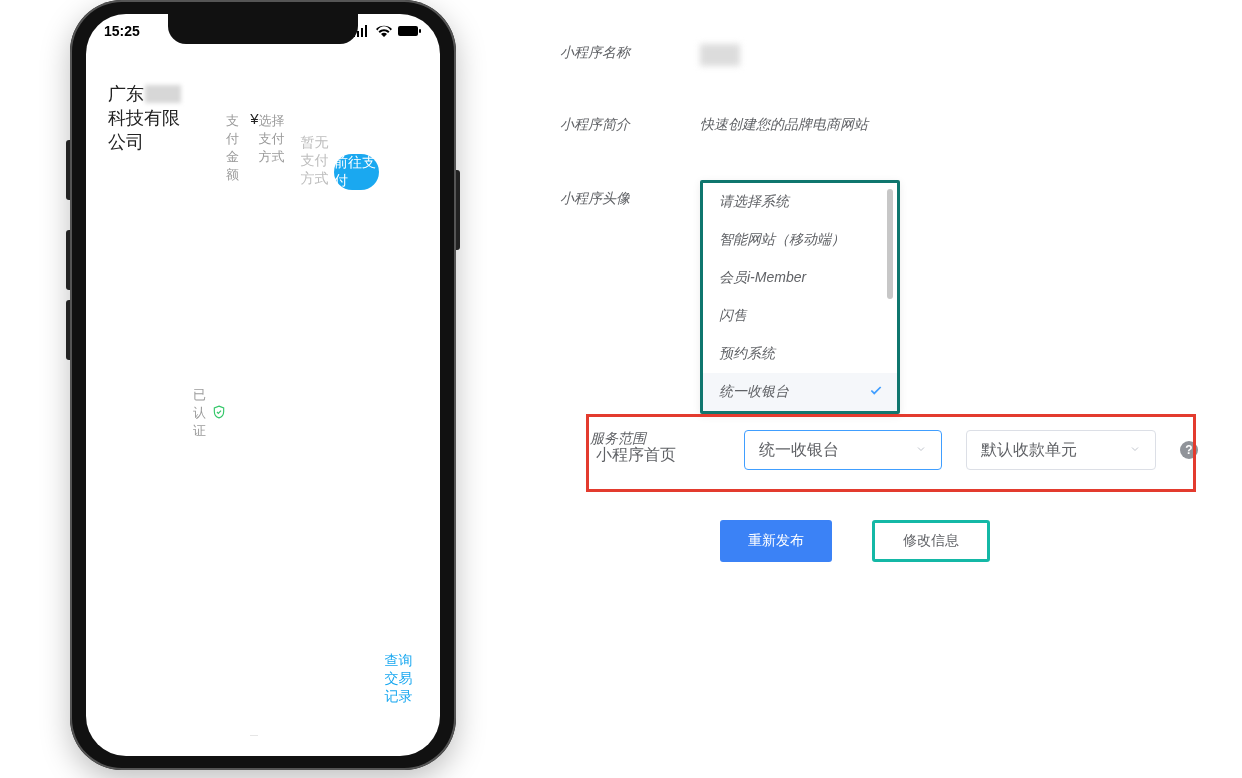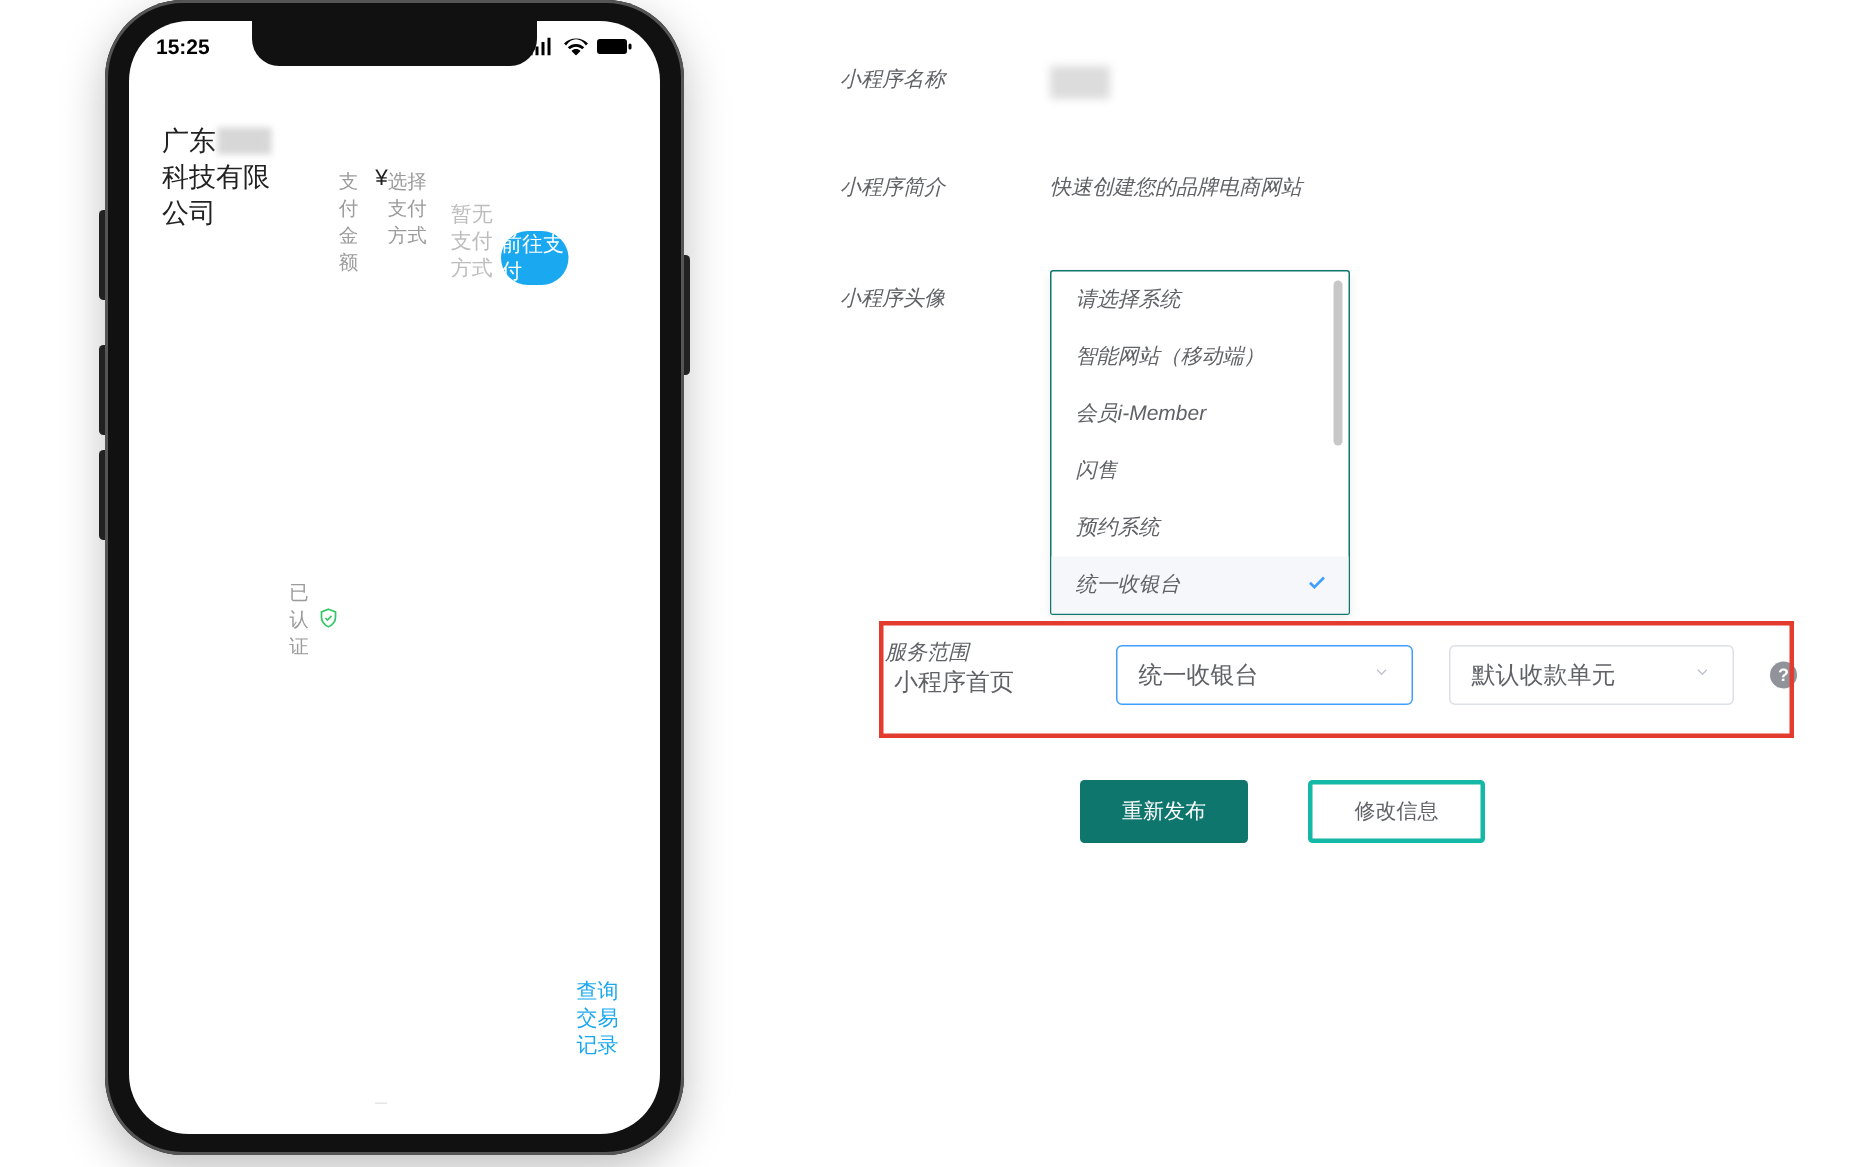--- a/index.html
+++ b/index.html
@@ -117,21 +117,21 @@
     flex:none;
   }
   .form-value { color:#606266; padding-top:4px; }
   .blur-block { width:40px; height:22px; background:#dcdcdc; filter:blur(3px); }
 
   
   .system-dropdown {
     position: relative;
     width: 200px;
     background:#fff;
-    border:1px solid #0f766e;
+    border:3px solid #0f766e;
     box-shadow:0 2px 8px rgba(0,0,0,.08);
     border-radius:2px;
   }
   .system-dropdown .scrollbar {
     position:absolute; right:4px; top:6px; width:6px; height:110px;
     background:#c7c7c7; border-radius:3px;
   }
   .opt {
     padding:10px 16px;
     color:#606266;
@@ -187,21 +187,21 @@
     left:720px; top:520px;
     display:flex; gap:40px;
   }
   .btn {
     height:42px; padding:0 28px;
     border-radius:3px;
     font-size:14px;
     display:flex; align-items:center; justify-content:center;
     cursor:pointer;
   }
-  .btn-primary { background:#0f766e; color:#fff; }
+  .btn-primary { background:#3b82f6; color:#fff; }
   .btn-default { background:#fff; color:#606266; border:3px solid #14b8a6; }
 </style>
 </head>
 <body>
 
 <div class="phone">
   <div class="screen">
     <div class="notch"></div>
     <div class="statusbar">
       <span>15:25</span>

